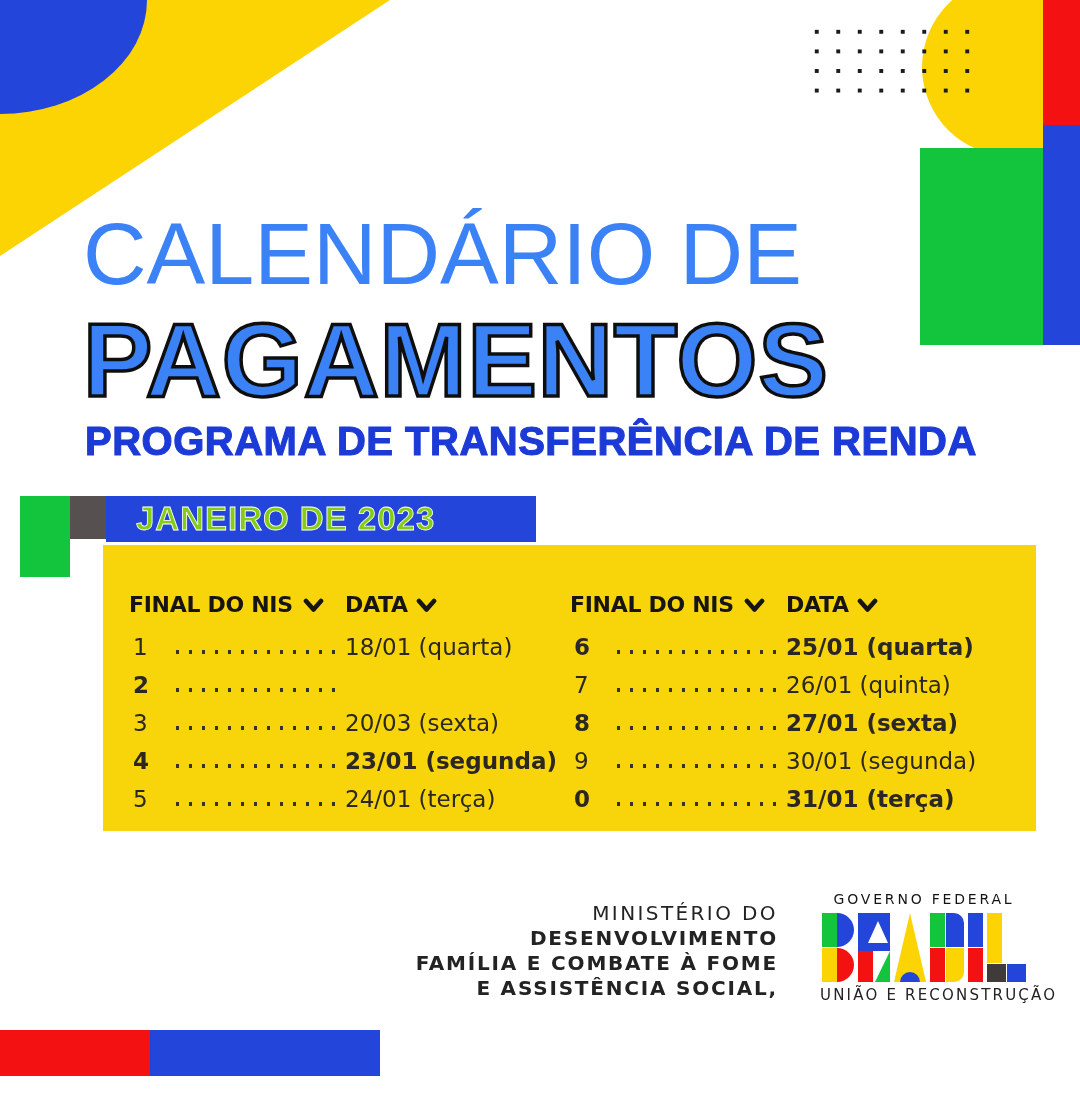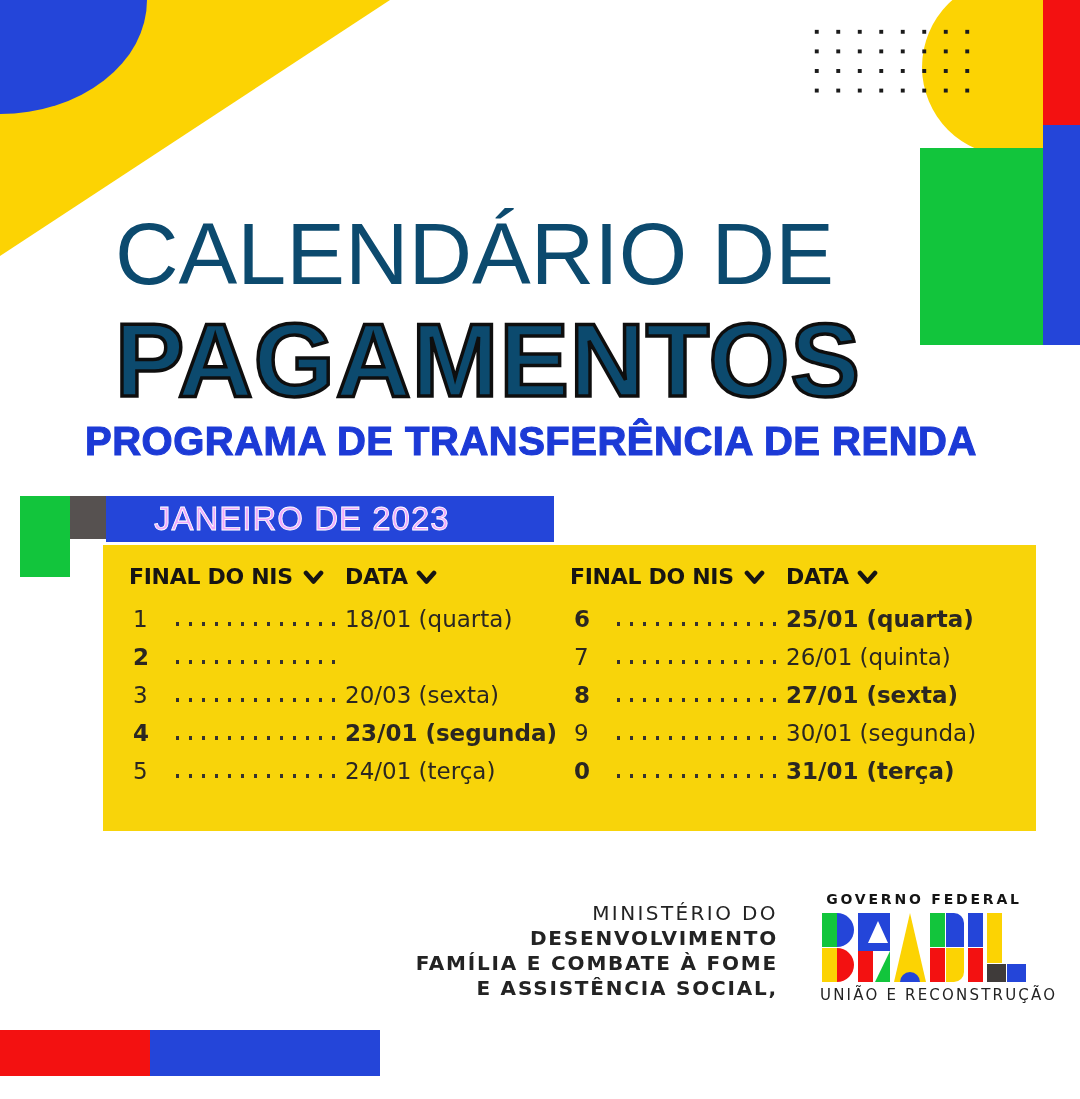--- a/index.html
+++ b/index.html
@@ -22,33 +22,33 @@
     background-image:radial-gradient(circle 2.4px at 50% 50%, #1b1b1b 97%, transparent 100%);
     background-size:21.5px 19.6px;}
   .tr-red{left:1043px;top:0;width:37px;height:125px;background:var(--red);}
   .tr-blue{left:1043px;top:125px;width:37px;height:220px;background:var(--blue);}
   .tr-green{left:920px;top:148px;width:123px;height:197px;background:var(--green);}
   .mid-green{left:20px;top:496px;width:50px;height:81px;background:var(--green);}
   .mid-gray{left:70px;top:496px;width:38px;height:43px;background:var(--gray);}
   .bb-red{left:0;top:1030px;width:150px;height:46px;background:var(--red);}
   .bb-blue{left:150px;top:1030px;width:230px;height:46px;background:var(--blue);}
   
-  .title{position:absolute;left:83px;top:210px;color:#0c4a6e;margin-left:32px;}
+  .title{position:absolute;left:83px;top:210px;color:#3b82f6;}
   .title-line1{font-size:88px;font-weight:400;letter-spacing:0px;line-height:1;white-space:nowrap;}
   .title-line2{font-size:104px;font-weight:700;line-height:1;margin-top:10px;letter-spacing:1px;
     -webkit-text-stroke:3.5px #0e0e0e;white-space:nowrap;}
   .subtitle{position:absolute;left:85px;top:419px;color:var(--blue-text);font-size:40px;
     font-weight:700;-webkit-text-stroke:1.1px var(--blue-text);letter-spacing:0.5px;white-space:nowrap;}
   
   .banner{position:absolute;left:106px;top:496px;width:400px;height:46px;background:var(--blue);
-    color:#f0abfc;font-size:33px;font-weight:400;line-height:46px;padding-left:48px;
+    color:#84cc16;font-size:33px;font-weight:700;line-height:46px;padding-left:30px;
     letter-spacing:1px;-webkit-text-stroke:0.8px #fff;white-space:nowrap;}
   
   .panel{position:absolute;left:103px;top:545px;width:933px;height:286px;background:var(--yellow-table);
-    box-sizing:border-box;padding:16px 26px 0 26px;display:flex;justify-content:space-between;
+    box-sizing:border-box;padding:44px 26px 0 26px;display:flex;justify-content:space-between;
     font-family:"DejaVu Sans",sans-serif;color:var(--text-dark);}
   .tgroup{width:440px;}
   .ghead{display:flex;align-items:center;height:30px;margin-bottom:9px;font-weight:700;
     font-size:22px;letter-spacing:-0.3px;color:#171513;}
   .hfirst{width:216px;display:flex;align-items:center;gap:10px;}
   .hsecond{display:flex;align-items:center;gap:8px;}
   .chev{flex:0 0 auto;margin-top:3px;}
   .trow{display:flex;align-items:center;height:38px;font-size:23px;}
   .trow .nis{width:38px;flex:0 0 auto;padding-left:4px;}
   .trow .leader{width:174px;flex:0 0 auto;height:6px;align-self:center;margin-top:10px;
@@ -58,21 +58,21 @@
   .trow.bold{font-weight:700;}
   .trow.regular{font-weight:400;}
   
   .ministry{position:absolute;left:400px;top:901px;width:378px;text-align:right;
     font-family:"DejaVu Sans",sans-serif;color:#232323;font-size:20px;line-height:25px;
     letter-spacing:1.8px;white-space:nowrap;}
   .ministry .m-line{font-weight:700;}
   .ministry .m-line.first{font-weight:400;letter-spacing:2.4px;}
   .govlogo{position:absolute;left:820px;top:891px;width:208px;text-align:center;
     font-family:"DejaVu Sans",sans-serif;color:#141414;}
-  .gov-top{font-size:14px;font-weight:700;letter-spacing:2.8px;white-space:nowrap;}
+  .gov-top{font-size:14px;font-weight:400;letter-spacing:2.8px;white-space:nowrap;}
   .brasil-svg{display:block;margin:6px auto 4px auto;}
   .gov-bottom{font-size:15px;font-weight:500;letter-spacing:2.2px;color:#232323;white-space:nowrap;}
   .f-green{fill:var(--green);} .f-blue{fill:var(--blue);} .f-yellow{fill:var(--yellow);}
   .f-red{fill:var(--red);} .f-gray{fill:var(--logo-gray);} .f-white{fill:#fff;}
 </style>
 </head>
 <body>
 
 <div class="canvas">
 

